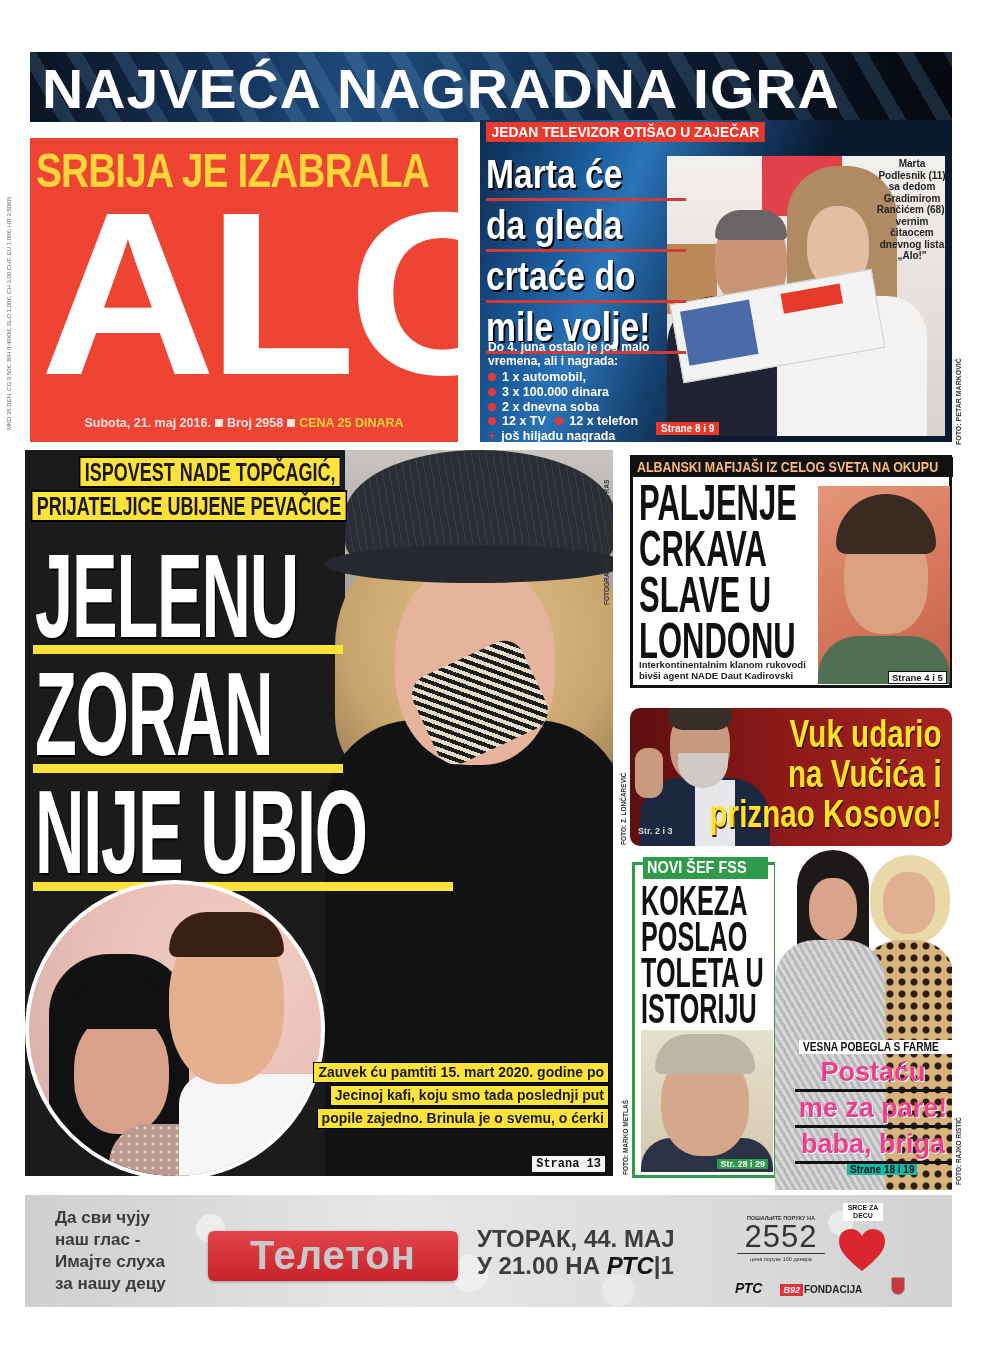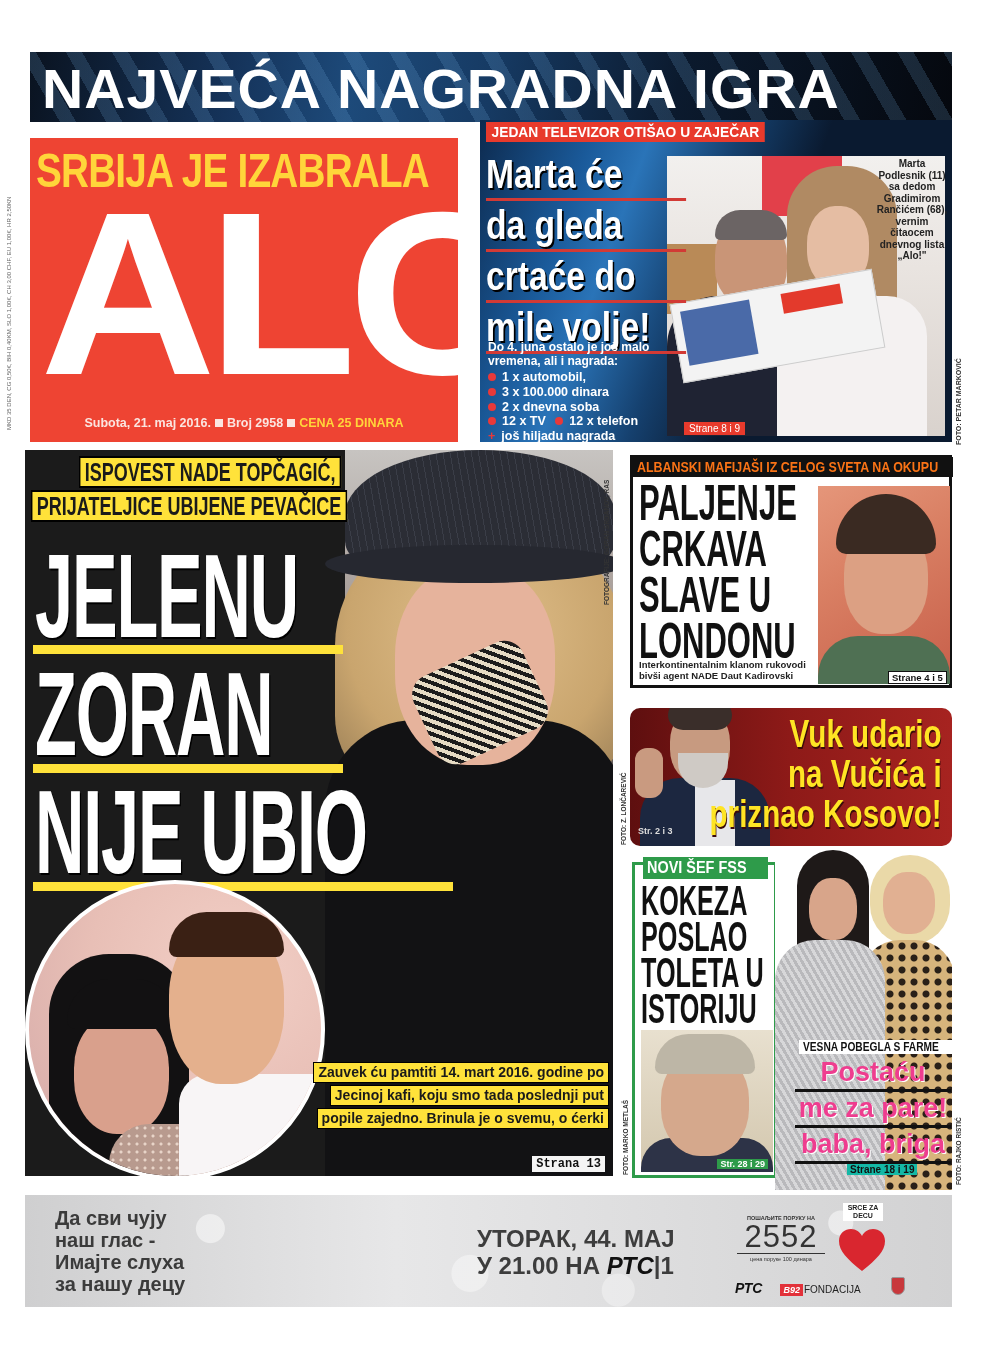--- a/index.html
+++ b/index.html
@@ -73,21 +73,21 @@
   #promo .headline {
     position:absolute; left: 6px; top: 30px; width: 200px; color:#fff; font-size: 41px; line-height: 48px; font-weight: 700;
     text-shadow: 2px 2px 0 #000;
   }
   #promo .headline span { display:block; white-space:nowrap; transform: scaleX(0.82); transform-origin:left top; border-bottom: 3px solid #d23a35; width: 122%; }
   #promo .intro { position:absolute; left: 8px; top: 220px; width: 180px; color:#fff; font-size: 12px; font-weight:700; line-height: 14px; }
   #promo .prizes { position:absolute; left: 8px; top: 250px; color:#fff; font-size: 12.5px; font-weight:700; line-height: 14.8px; list-style:none; }
   #promo .prizes .dot { display:inline-block; width:8px; height:8px; border-radius:50%; background:#e8393a; margin-right:6px; }
   #promo .prizes .plus { color:#e8393a; margin-right: 6px; }
   #promo .caption { position:absolute; left: 396px; top: 38px; width: 72px; text-align:center; font-size: 10px; font-weight:700; line-height: 11.5px; color:#222; }
-  #promo .pages { position:absolute; left: 176px; top: 302px; background:#e83a2c; color:#fff; font-size: 10px; font-weight:400; padding: 1px 5px; margin-left: 28px; }
+  #promo .pages { position:absolute; left: 176px; top: 302px; background:#e83a2c; color:#fff; font-size: 10px; font-weight:700; padding: 1px 5px; }
   #promo-credit { left: 955px; top: 350px; width: 10px; height: 95px; writing-mode: vertical-rl; transform: rotate(180deg); font-size: 7px; color:#333; white-space:nowrap; font-weight:700; }
 
   
   #lead {
     left: 25px; top: 450px; width: 588px; height: 726px; background: #1b1b1b; overflow:hidden;
   }
   #lead .bg1 { position:absolute; left: 320px; top: 0; width: 268px; height: 360px; background: linear-gradient(180deg, #c7c4c1 0%, #9b8e88 60%, #4e4747 100%); }
   #lead .woman-hair { position:absolute; left: 310px; top: 70px; width: 290px; height: 280px; border-radius: 45% 45% 30% 30%; background: radial-gradient(circle at 50% 40%, #e1c08b 0%, #c9a56e 60%, #8d7450 100%); }
   #lead .woman-face { position:absolute; left: 370px; top: 115px; width: 160px; height: 200px; border-radius: 45% 45% 45% 45%; background:#e6b39c; }
   #lead .woman-hat { position:absolute; left: 320px; top: 0; width: 270px; height: 130px; border-radius: 50% 50% 30% 30%; background: repeating-linear-gradient(80deg, #2b2d35 0 6px, #3a3d47 6px 7px); }
@@ -126,21 +126,21 @@
     display:inline-block; background:#ffe23a; color:#1a1a1a; font-size: 14px; font-weight:700; line-height: 17px; padding: 1px 4px; margin-bottom: 2px; white-space:nowrap;
     border: 1px solid #000;
   }
   #lead .strana { position:absolute; right: 8px; top: 706px; background:#f5f5f5; color:#111; font-size: 12px; font-weight:700; padding: 1px 4px; font-family: Liberation Mono, monospace; }
   #lead-credit { left: 603px; top: 455px; width: 10px; height: 150px; writing-mode: vertical-rl; transform: rotate(180deg); font-size: 6.5px; color:#333; white-space:nowrap; font-weight:700; }
 
   
   #london {
     left: 630px; top: 455px; width: 322px; height: 233px; background:#fff; border: 3px solid #111;
   }
-  #london .kicker { position:absolute; left: 0px; top: -1px; background:#111; color:#f97316; height: 20px; padding: 0 4px;
+  #london .kicker { position:absolute; left: 0px; top: -1px; background:#111; color:#fdba74; height: 20px; padding: 0 4px;
     font-size: 15px; font-weight: 700; line-height: 20px; white-space:nowrap; width: 320px; overflow:hidden; }
   #london .kicker span { display:inline-block; transform: scaleX(0.83); transform-origin:left top; }
   #london .headline { position:absolute; left: 6px; top: 22px; color:#111; }
   #london .headline div { font-size: 50px; line-height: 46px; font-weight:700; white-space:nowrap; transform: scaleX(0.62); transform-origin:left top; }
   #london .portrait { position:absolute; left: 185px; top: 28px; width: 132px; height: 198px;
     background: linear-gradient(150deg, #e5967a 0%, #d97f63 40%, #c75f4a 100%); overflow:hidden; }
   #london .portrait .hair { position:absolute; left: 18px; top: 8px; width: 100px; height: 60px; border-radius: 50px 50px 10px 10px; background:#3a2a22; }
   #london .portrait .face { position:absolute; left: 26px; top: 38px; width: 84px; height: 110px; border-radius: 45%; background:#dca083; }
   #london .portrait .body { position:absolute; left: 0; top: 150px; width: 132px; height: 60px; background:#4f7053; border-radius: 40px 40px 0 0; }
   #london .sub { position:absolute; left: 6px; top: 201px; font-size: 9.5px; font-weight: 700; color:#222; line-height: 11px; white-space:nowrap; }
@@ -190,36 +190,36 @@
   #vesna-credit { left: 955px; top: 1105px; width: 10px; height: 80px; writing-mode: vertical-rl; transform: rotate(180deg); font-size: 6.5px; color:#333; white-space:nowrap; font-weight:700; }
 
   
   #ad { left: 25px; top: 1195px; width: 927px; height: 112px;
     background: linear-gradient(90deg, #cfcfd0 0%, #e7e7e8 40%, #d2d2d3 100%); overflow:hidden; }
   #ad .doodles { position:absolute; inset:0;
     background: radial-gradient(circle at 20% 30%, rgba(255,255,255,0.5) 0 14px, transparent 15px),
                 radial-gradient(circle at 48% 70%, rgba(255,255,255,0.4) 0 18px, transparent 19px),
                 radial-gradient(circle at 88% 25%, rgba(255,255,255,0.5) 0 12px, transparent 13px),
                 radial-gradient(circle at 64% 85%, rgba(255,255,255,0.35) 0 16px, transparent 17px); }
-  #ad .slogan { position:absolute; left: 30px; top: 12px; color:#3b3b3b; font-size: 20px; font-weight: 700; line-height: 22px; }
+  #ad .slogan { position:absolute; left: 30px; top: 12px; color:#3b3b3b; font-size: 17px; font-weight: 700; line-height: 22px; }
   #ad .brand { position:absolute; left: 183px; top: 36px; width: 250px; height: 50px; border-radius: 6px;
     background: linear-gradient(180deg, #e2454c 0%, #c9222b 100%); box-shadow: 0 1px 3px rgba(0,0,0,0.3); }
   #ad .brand span { position:absolute; left: 0; right: 0; top: 2px; text-align:center; color:#c8c8c8; font-size: 40px; font-weight:700; letter-spacing: 1px; }
   #ad .when { position:absolute; left: 452px; top: 30px; color:#3d3d3d; font-size: 24px; font-weight:700; line-height: 27px; white-space:nowrap; }
   #ad .when i { font-style: italic; font-weight: 700; color:#111; }
   #ad .sms { position:absolute; left: 712px; top: 20px; width: 88px; text-align:center; color:#333; }
   #ad .sms .small { font-size: 5.5px; font-weight:700; white-space:nowrap; }
   #ad .sms .num { font-size: 31px; line-height: 32px; border-bottom: 1px solid #333; letter-spacing: 1px; }
   #ad .sms .price { font-size: 5.5px; margin-top: 2px; white-space:nowrap; }
   #ad .heart-label { position:absolute; left: 818px; top: 8px; width: 40px; background:#fff; text-align:center; font-size: 7px; font-weight:700; line-height: 8px; color:#222; padding: 1px 0; }
   #ad .heart { position:absolute; left: 812px; top: 32px; width: 50px; height: 46px; }
   #ad .logos { position:absolute; left: 710px; top: 84px; white-space:nowrap; }
   #ad .logos .rts { font-style: italic; font-weight: 700; font-size: 14px; color:#111; margin-right: 18px; }
   #ad .logos .b92 { display:inline-block; background:#e2313a; color:#fff; font-style:italic; font-weight:700; font-size: 9px; padding: 1px 3px; margin-right: 1px; }
-  #ad .logos .fond { font-weight:400; font-size: 10px; color:#222; }
+  #ad .logos .fond { font-weight:700; font-size: 10px; color:#222; }
   #ad .coat { position:absolute; left: 866px; top: 82px; width: 14px; height: 18px; background:#c8383c; border-radius: 2px 2px 7px 7px; border: 1px solid #999; }
 </style>
 </head>
 <body>
 
 <div id="top-banner" class="abs">
   <div class="stripes"></div>
   <div class="title">NAJVEĆA NAGRADNA IGRA</div>
 </div>
 
@@ -290,21 +290,21 @@
     <div class="hair-f"></div>
     <div class="face-f"></div>
     <div class="bangs"></div>
     <div class="top-f"></div>
     <div class="shirt-m"></div>
     <div class="face-m"></div>
     <div class="hair-m"></div>
   </div>
 
   <div class="quote">
-    <span>Zauvek ću pamtiti 14. mart 2016. godine po</span><br>
+    <span>Zauvek ću pamtiti 15. mart 2020. godine po</span><br>
     <span>Jecinoj kafi, koju smo tada poslednji put</span><br>
     <span>popile zajedno. Brinula je o svemu, o ćerki</span><br>
   </div>
   <div class="strana">Strana 13</div>
 </div>
 <div id="lead-credit" class="abs">FOTOGRAFIJE: GORAN SRDANOV, RAS</div>
 
 <div id="london" class="abs">
   <div class="kicker"><span>ALBANSKI MAFIJAŠI IZ CELOG SVETA NA OKUPU</span></div>
   <div class="headline">
@@ -376,20 +376,23 @@
 <div id="vesna-credit" class="abs">FOTO: RAJKO RISTIĆ</div>
 
 <div id="ad" class="abs">
   <div class="doodles"></div>
   <div class="slogan">
     <div>Да сви чују</div>
     <div>наш глас -</div>
     <div>Имајте слуха</div>
     <div>за нашу децу</div>
   </div>
+  <div class="brand">
+      <span>Телетон</span>
+    </div>
   <div class="when">
     <div>УТОРАК, 44. МАЈ</div>
     <div><span>У 21.00 НА</span> <i>РТС</i><span>|1</span></div>
   </div>
   <div class="sms">
     <div class="small">ПОШАЉИТЕ ПОРУКУ НА</div>
     <div class="num">2552</div>
     <div class="price">цена поруке 100 динара</div>
   </div>
   <div class="heart-label">SRCE ZA DECU</div>

